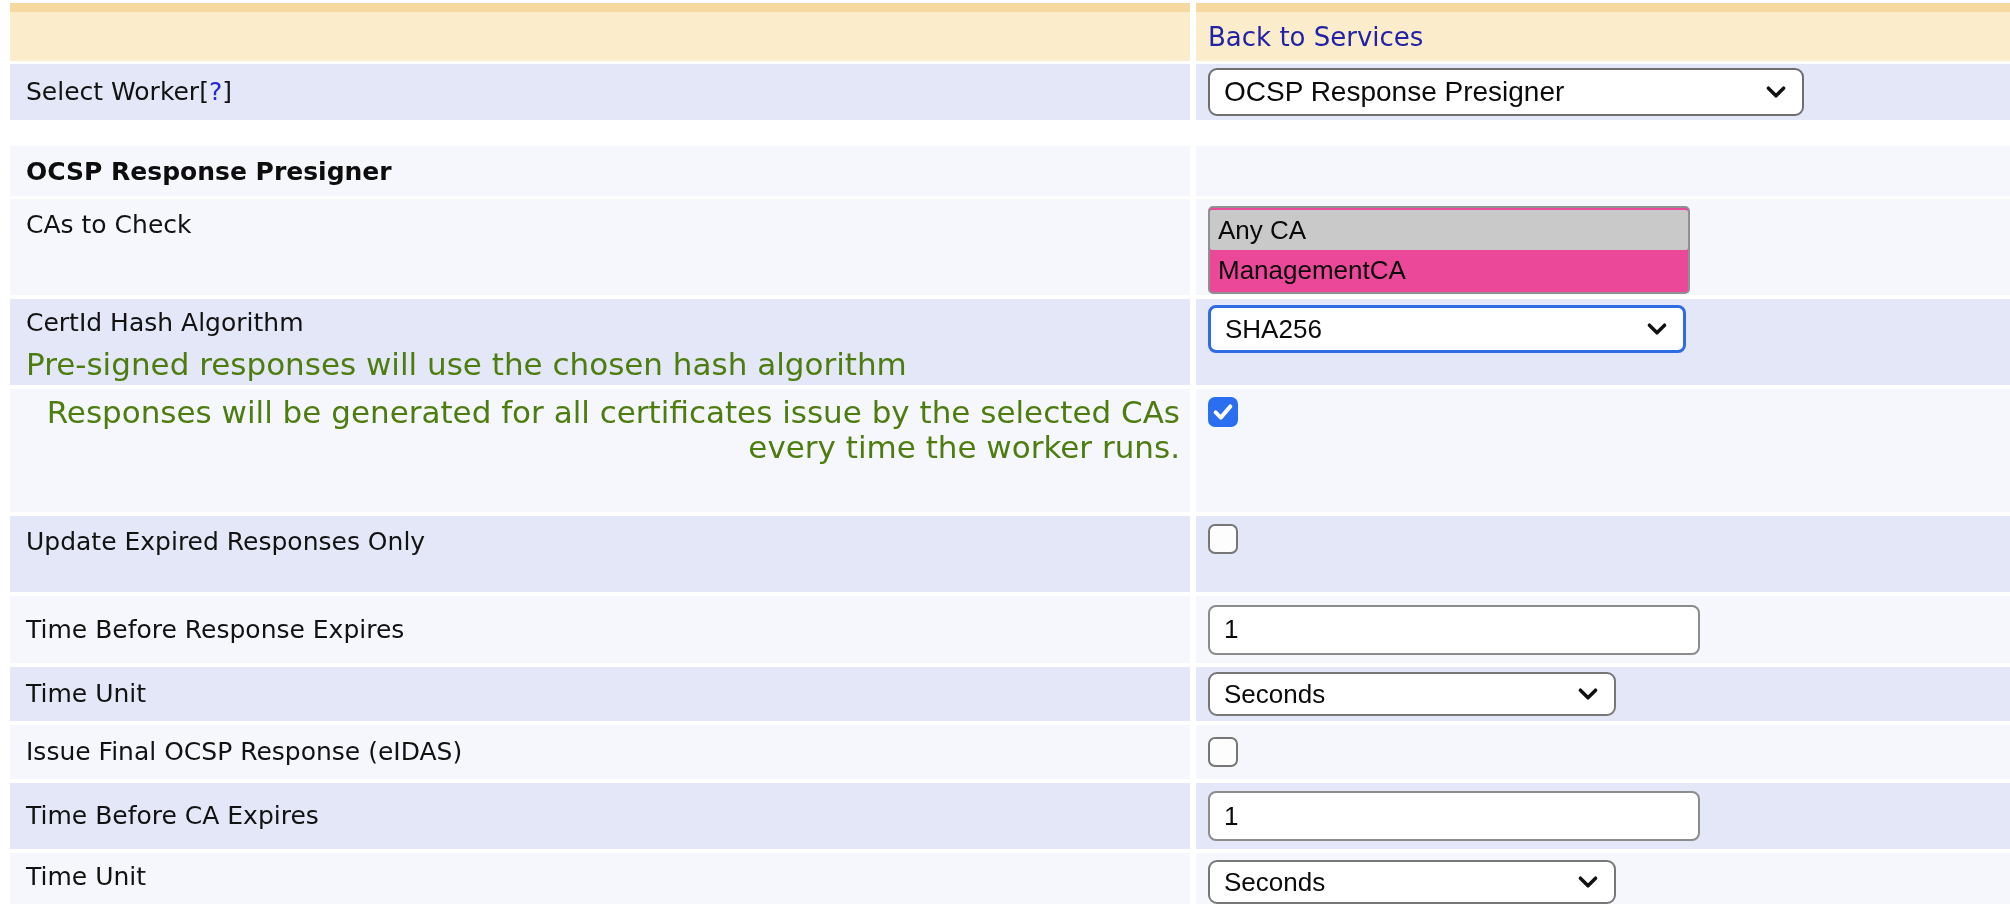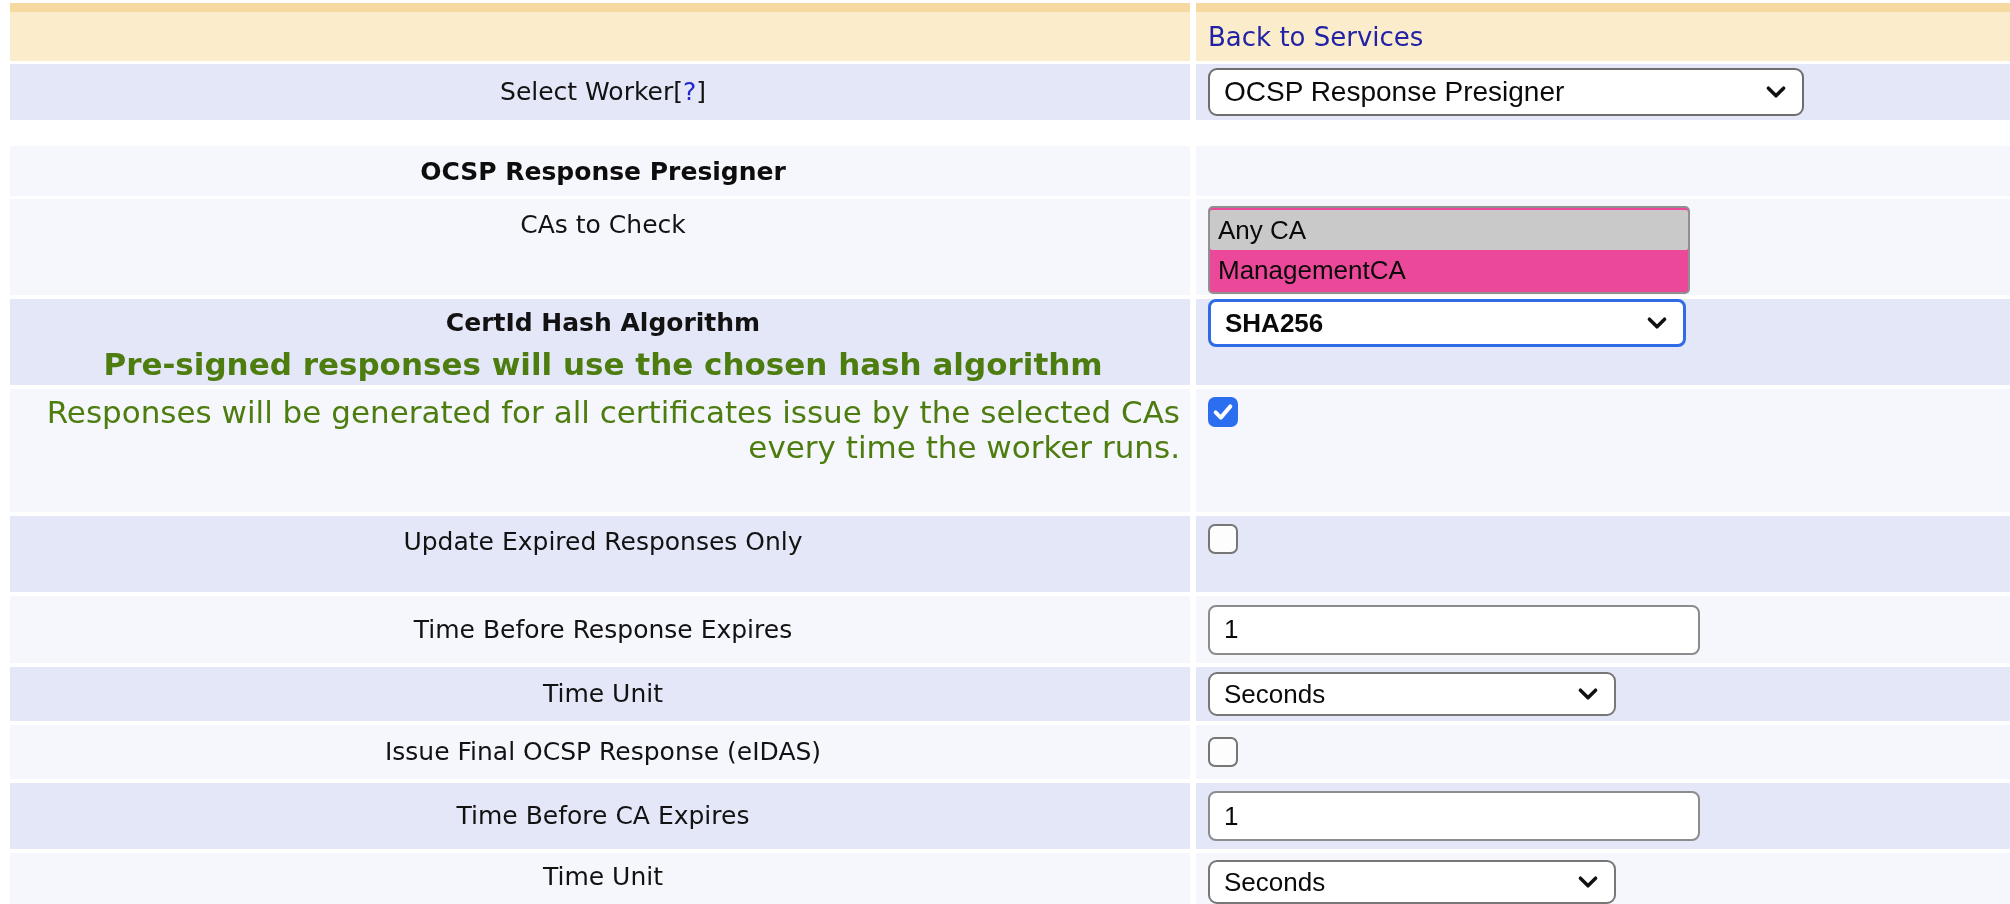--- a/index.html
+++ b/index.html
@@ -7,40 +7,40 @@
   body {
     width: 2010px; height: 904px; overflow: hidden;
     background: #ffffff;
     font-family: "DejaVu Sans", sans-serif;
   }
   .page { padding: 3px 0 0 10px; width: 2010px; }
   .row { display: flex; gap: 6px; border-radius: 10px; }
   .cell-l {
     width: 1180px; flex: 0 0 1180px;
     display: flex; flex-direction: column;
-    justify-content: center; align-items: center;
+    justify-content: center; align-items: flex-start;
     padding: 0 10px 0 16px; text-align: right;
   }
   .cell-r {
     width: 814px; flex: 0 0 814px;
     display: flex; flex-direction: column;
     justify-content: center; align-items: flex-start;
     padding-left: 12px;
   }
   .bg-cream  { background: #fbeccb; }
   .bg-lav    { background: #e3e7f8; }
   .bg-light  { background: #f6f7fd; }
 
   
   .r-header  { height: 58px; margin-bottom: 3px; }
   .r-header .cell-l, .r-header .cell-r { border-top: 9px solid #f5d9a1; }
   .r-worker  { height: 56px; margin-bottom: 26px; }
   .r-title   { height: 50px; margin-bottom: 3px; }
   .r-cas     { height: 96px; margin-bottom: 4px; }
-  .r-certid  { height: 86px; margin-bottom: 4px; font-weight: bold; }
+  .r-certid  { height: 86px; margin-bottom: 4px; }
   .r-gen     { height: 123px; margin-bottom: 4px; }
   .r-upd     { height: 76px; margin-bottom: 4px; }
   .r-tbre    { height: 67px; margin-bottom: 4px; }
   .r-tu1     { height: 54px; margin-bottom: 4px; }
   .r-issue   { height: 54px; margin-bottom: 4px; }
   .r-tbce    { height: 66px; margin-bottom: 4px; }
   .r-tu2     { height: 62px; }
 
   .top-align-l { justify-content: flex-start; }
   .top-align-r { justify-content: flex-start; }
@@ -97,21 +97,21 @@
   .checkbox {
     width: 30px; height: 30px; border-radius: 7px;
     border: 2px solid #767676; background: #fdfdfd;
     display: flex; align-items: center; justify-content: center;
     cursor: pointer;
   }
   .checkbox.checked { background: #2c6ef0; border-color: #2c6ef0; }
   .checkbox svg { display: none; }
   .checkbox.checked svg { display: block; }
 
-  .pt5 { padding-top: 0; }
+  .pt5 { padding-top: 6px; }
   .pt6 { padding-top: 6px; }
   .pt7 { padding-top: 7px; }
   .pt8 { padding-top: 8px; }
   .pt10 { padding-top: 10px; }
   .label-tall { line-height: 48px; }
   .label-gen { line-height: 36px; padding-top: 2px; }
 </style>
 </head>
 <body>
 

